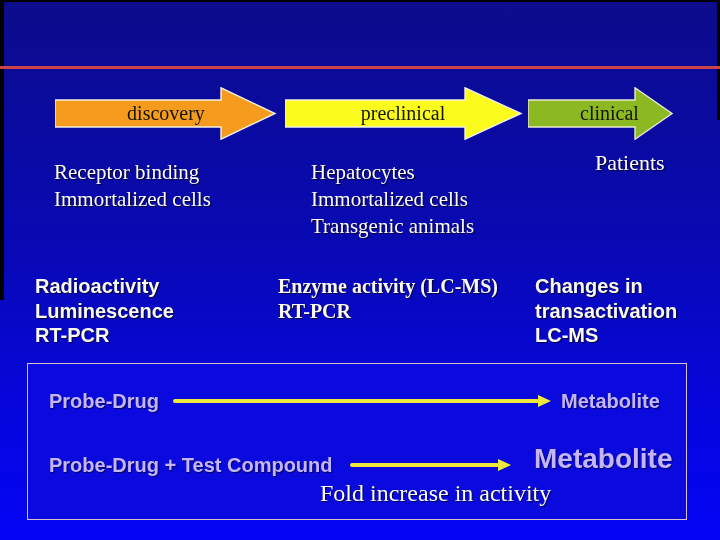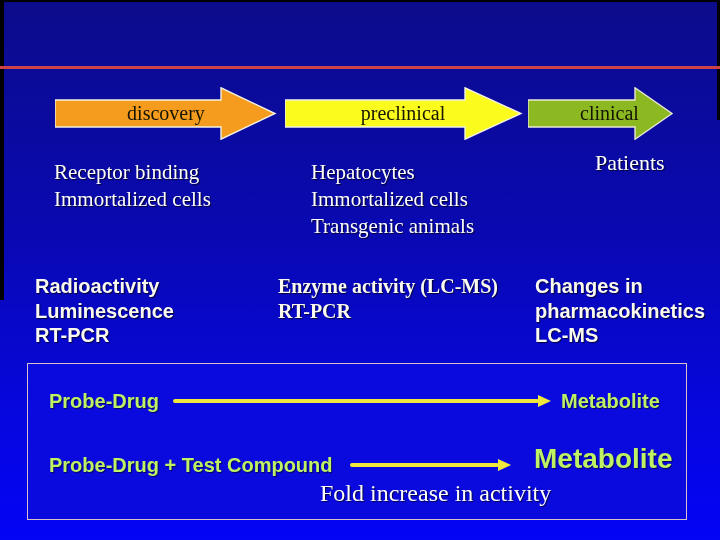--- a/index.html
+++ b/index.html
@@ -30,21 +30,21 @@
   }
   .sans-block{
     position:absolute;color:#fafaf0;font-weight:bold;font-size:20px;line-height:24.5px;
     text-shadow:1px 1px 1px rgba(0,0,0,.7);
   }
   #assay-box{
     position:absolute;left:27px;top:363px;width:658px;height:155px;
     background:#0a0adf;border:1px solid #d8c2c8;
   }
   .box-text{
-    position:absolute;color:#bef264;font-weight:bold;font-size:20px;line-height:26px;
+    position:absolute;color:#c4b5fd;font-weight:bold;font-size:20px;line-height:26px;
     text-shadow:1px 1px 1px rgba(0,0,0,.6);white-space:nowrap;
   }
   .box-text.big{font-size:28px;line-height:34px;}
   .rxn-arrow{position:absolute;height:12px;}
   .rxn-arrow .shaft{position:absolute;left:0;top:4px;height:4px;background:#efe93c;border-radius:2px;}
   .rxn-arrow .head{
     position:absolute;right:0;top:0;width:0;height:0;
     border-left:13px solid #efe93c;border-top:6px solid transparent;border-bottom:6px solid transparent;
   }
   .caption{
@@ -100,21 +100,21 @@
     <div>Radioactivity</div>
     <div>Luminescence</div>
     <div>RT-PCR</div>
   </div>
   <div class="sans-block" style="left:278px;top:274px;font-family:Liberation Serif, serif;">
     <div>Enzyme activity (LC-MS)</div>
     <div>RT-PCR</div>
   </div>
   <div class="sans-block" style="left:535px;top:274px;">
     <div>Changes in</div>
-    <div>pharmacokinetics</div>
+    <div>transactivation</div>
     <div>LC-MS</div>
   </div>
 
   <div id="assay-box">
     <span class="box-text" style="left:21px;top:24px;">Probe-Drug</span>
     <div class="rxn-arrow" style="left:145px;top:31px;width:378px;">
       <div class="shaft" style="width:366px;"></div>
       <div class="head"></div>
     </div>
     <span class="box-text" style="left:533px;top:24px;">Metabolite</span>

